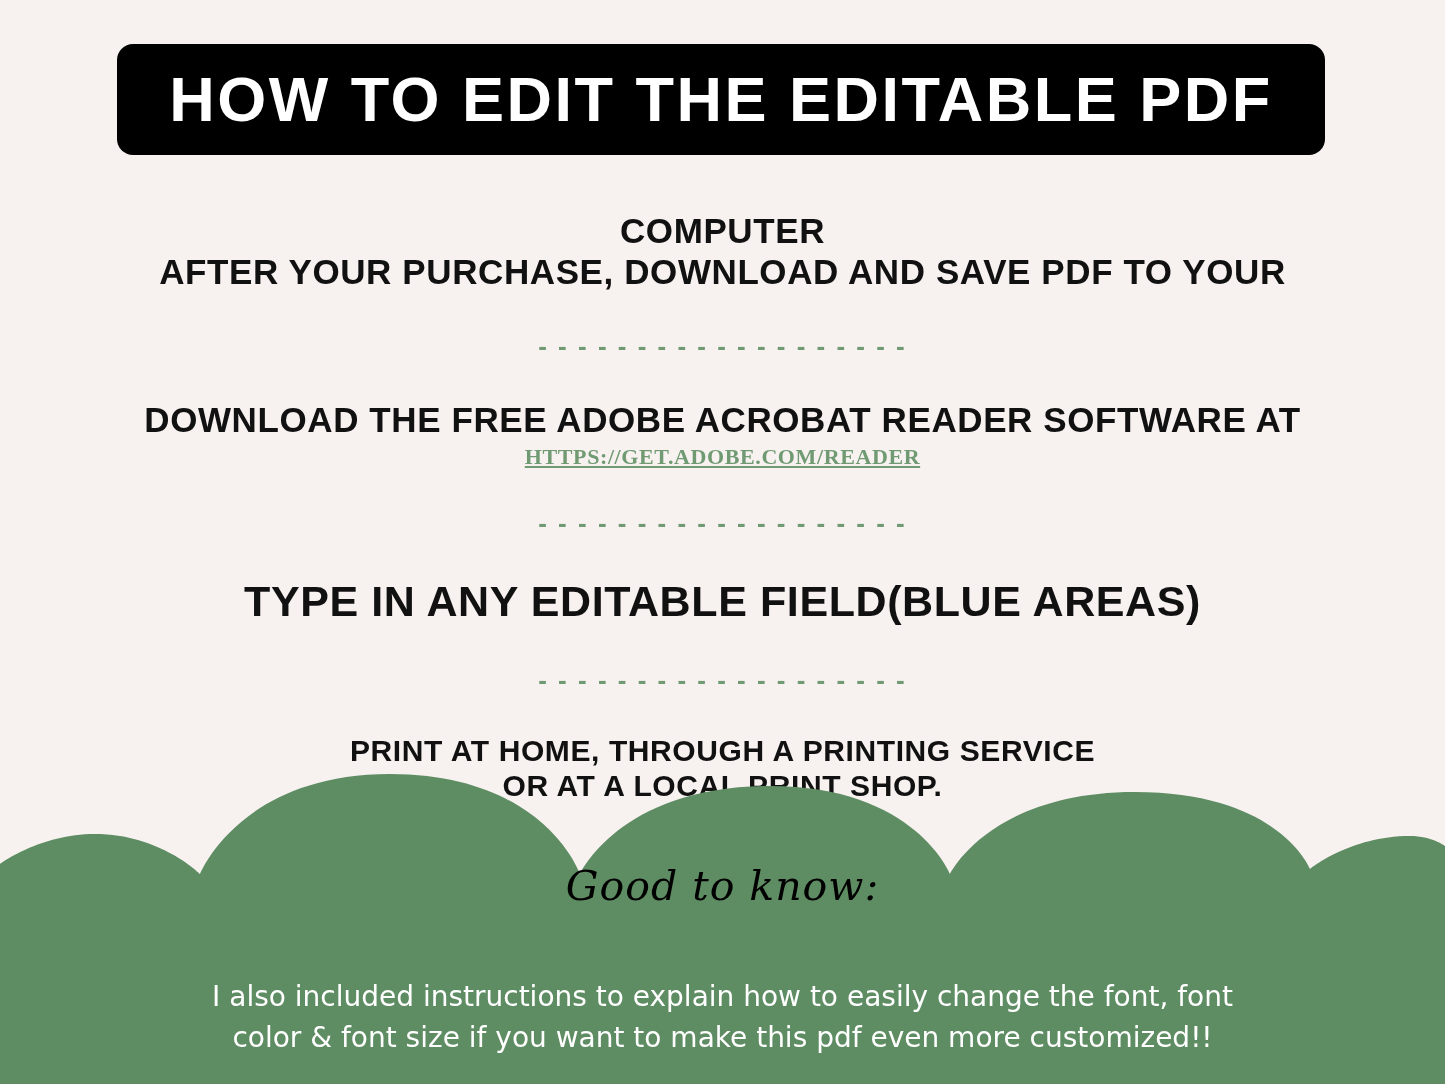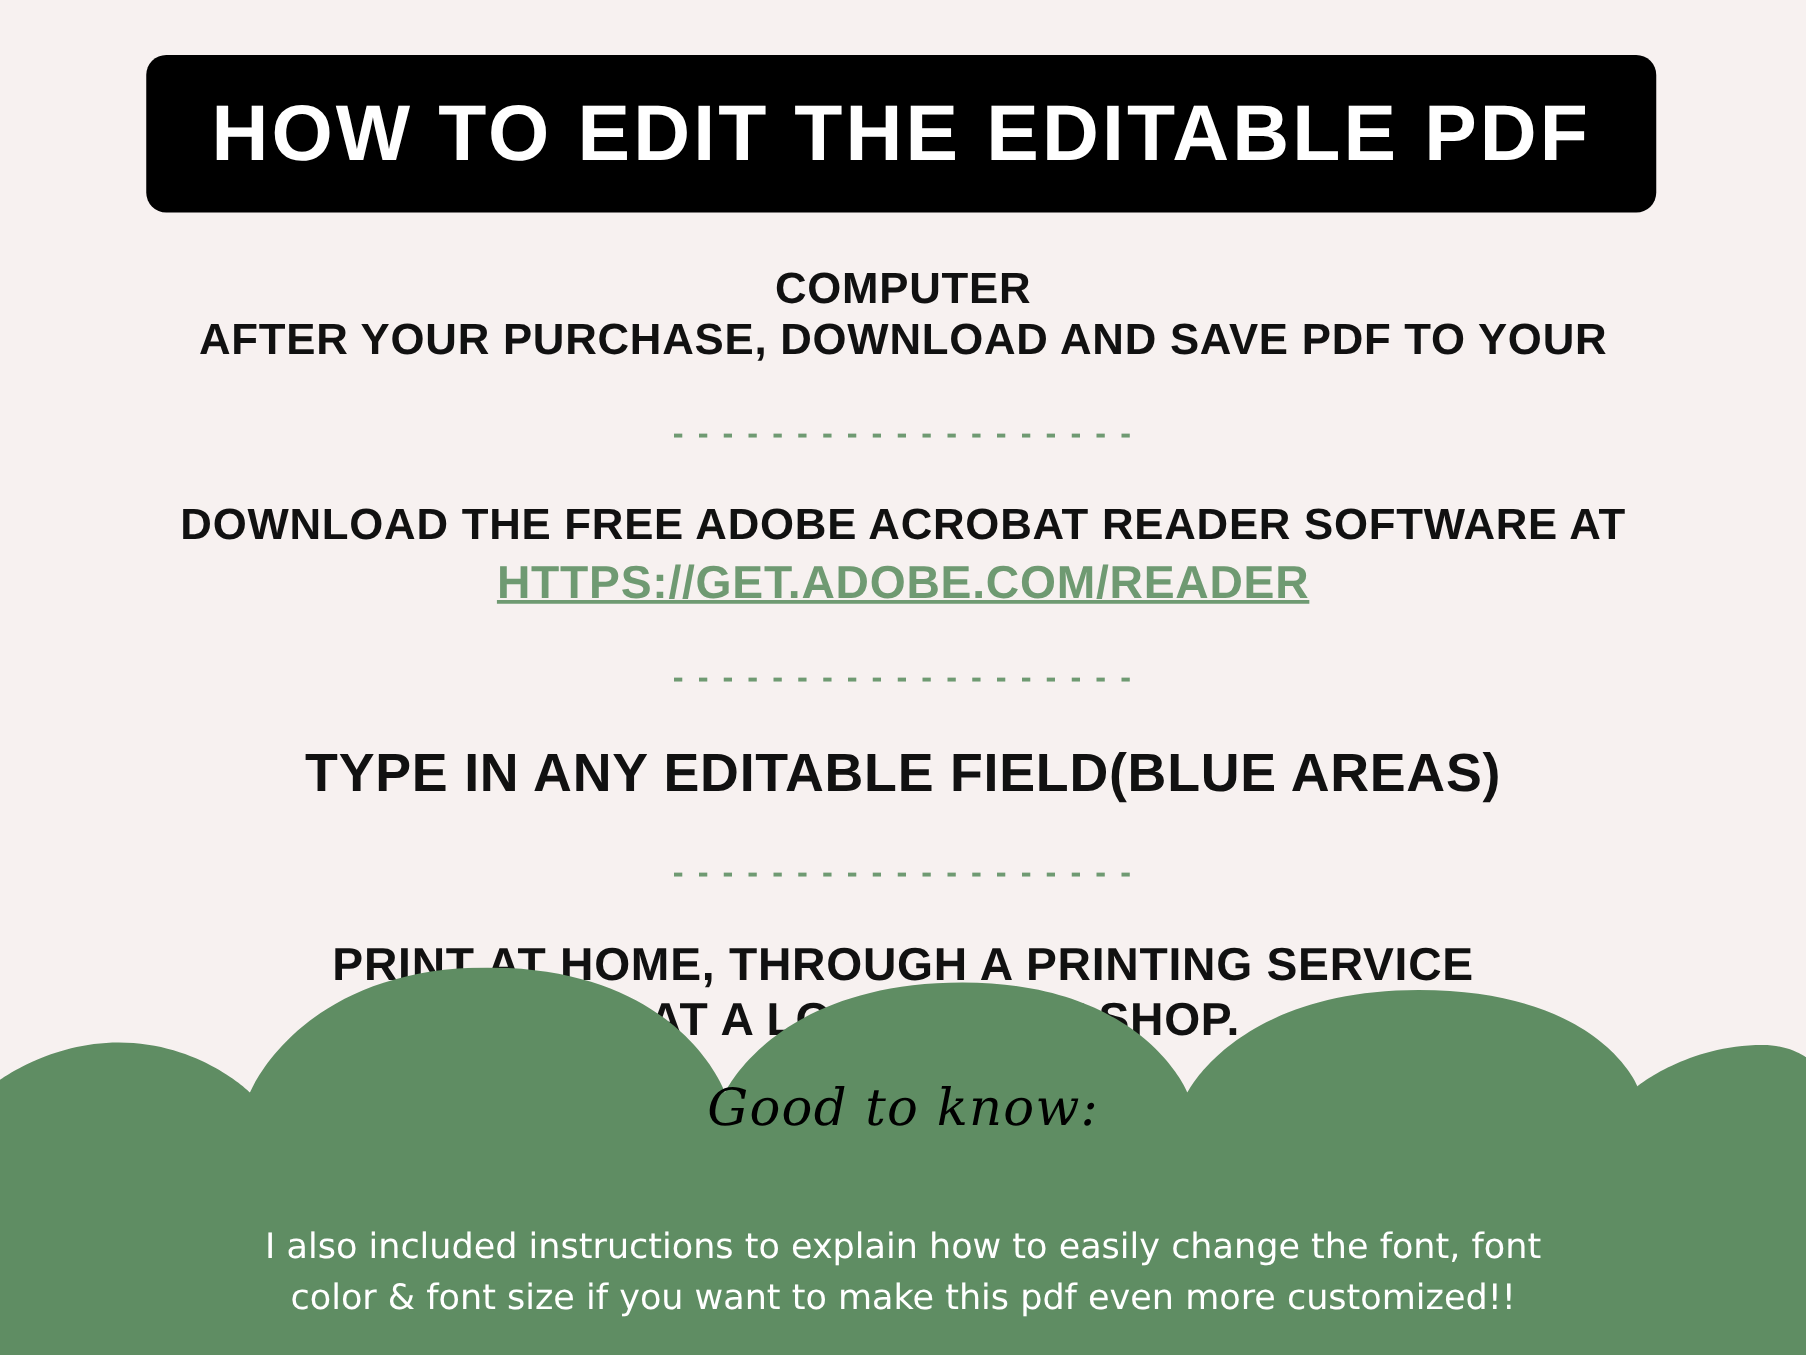--- a/index.html
+++ b/index.html
@@ -22,21 +22,21 @@
     background: #f7f1f0;
     overflow: hidden;
   }
 
   
   .title-bar {
     position: absolute;
     left: 117px;
     top: 44px;
     width: 1208px;
-    height: 126px;
+    height: 111px;
     background: #000000;
     border-radius: 16px;
     display: flex;
     align-items: center;
     justify-content: center;
   }
   .title-text {
     color: #ffffff;
     font-size: 63px;
     font-weight: bold;
@@ -56,29 +56,30 @@
   }
   .step {
     color: #111111;
     font-weight: bold;
     letter-spacing: 0.6px;
     line-height: 1.18;
   }
   .step-1 { font-size: 35px; }
   .step-2 { font-size: 35px; }
   .step-3 { font-size: 43px; }
-  .step-4 { font-size: 37px; }
+  .step-4 { font-size: 30px; }
 
   .link {
     display: block;
     color: #6f9a72;
-    font-size: 37px;
+    font-size: 22px;
     font-weight: bold;
     letter-spacing: 0.6px;
     margin-top: 4px;
+    font-family: Liberation Serif, serif;
   }
 
   .divider {
     color: #6f9a72;
     font-size: 26px;
     letter-spacing: 2px;
     font-weight: bold;
     line-height: 1;
   }
 

